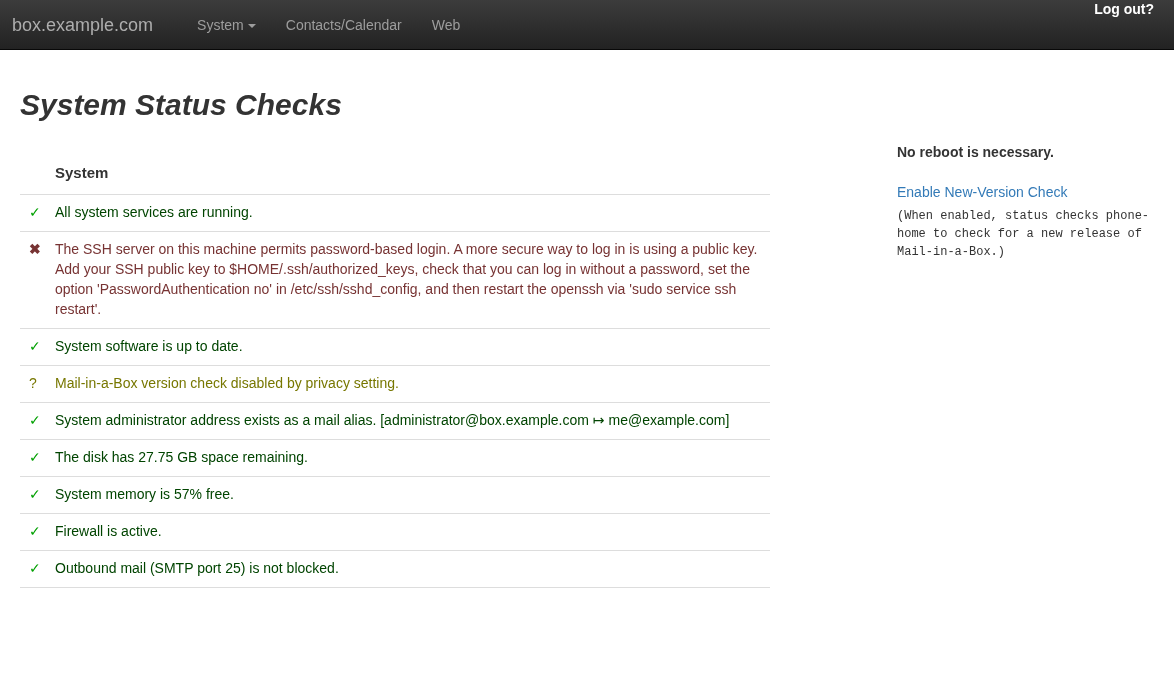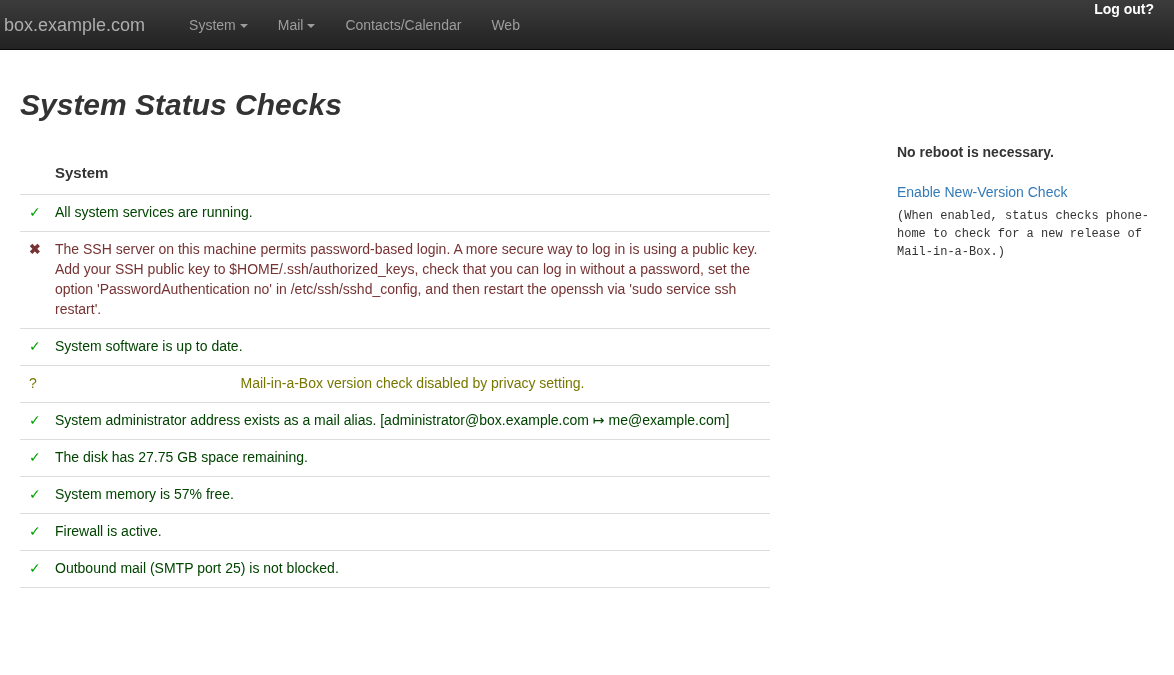--- a/index.html
+++ b/index.html
@@ -16,21 +16,21 @@
     height: 50px;
     background: linear-gradient(to bottom, #3c3c3c 0%, #222 100%);
     border-bottom: 1px solid #080808;
     display: flex;
     align-items: stretch;
   }
   .navbar-brand {
     color: #adadad;
     font-size: 18px;
     line-height: 20px;
-    padding: 15px 15px 15px 4px;
+    padding: 15px 15px 15px 12px;
     text-decoration: none;
     cursor: pointer;
   }
   .navbar-nav {
     display: flex;
     list-style: none;
     margin-left: 14px;
   }
   .navbar-nav a {
     display: block;
@@ -87,21 +87,21 @@
     padding-left: 9px;
     font-size: 14px;
   }
   .text-cell { flex: 1; }
 
   .check-row.ok .icon-cell   { color: var(--ok-icon); }
   .check-row.ok .text-cell   { color: var(--ok-text); }
   .check-row.error .icon-cell{ color: var(--error); font-weight: bold; }
   .check-row.error .text-cell{ color: var(--error); }
   .check-row.warning .icon-cell{ color: var(--warning); }
-  .check-row.warning .text-cell{ color: var(--warning); text-align: center; }
+  .check-row.warning .text-cell{ color: var(--warning); }
 
   
   .reboot-status { margin-bottom: 20px; font-weight: bold; }
   .version-check-link {
     color: var(--link);
     text-decoration: none;
     cursor: pointer;
     display: inline-block;
   }
   .version-check-note {
@@ -113,23 +113,20 @@
   }
 </style>
 </head>
 <body>
 
 <nav class="navbar" data-name="navbar">
   <a class="navbar-brand" data-name="brand-link">box.example.com</a>
   <ul class="navbar-nav" data-name="main-nav">
     <li data-name="nav-item-system">
       <a data-name="nav-link-system"><span data-name="nav-label-system">System</span><span class="caret" data-name="chevron-down-icon"></span></a>
-    </li>
-    <li data-name="nav-item-mail">
-      <a data-name="nav-link-mail"><span data-name="nav-label-mail">Mail</span><span class="caret" data-name="chevron-down-icon"></span></a>
     </li>
     <li data-name="nav-item-contacts-calendar">
       <a data-name="nav-link-contacts-calendar"><span data-name="nav-label-contacts-calendar">Contacts/Calendar</span></a>
     </li>
     <li data-name="nav-item-web">
       <a data-name="nav-link-web"><span data-name="nav-label-web">Web</span></a>
     </li>
   </ul>
   <div class="navbar-right" data-name="navbar-right">
     <a data-name="logout-link">Log out?</a>

